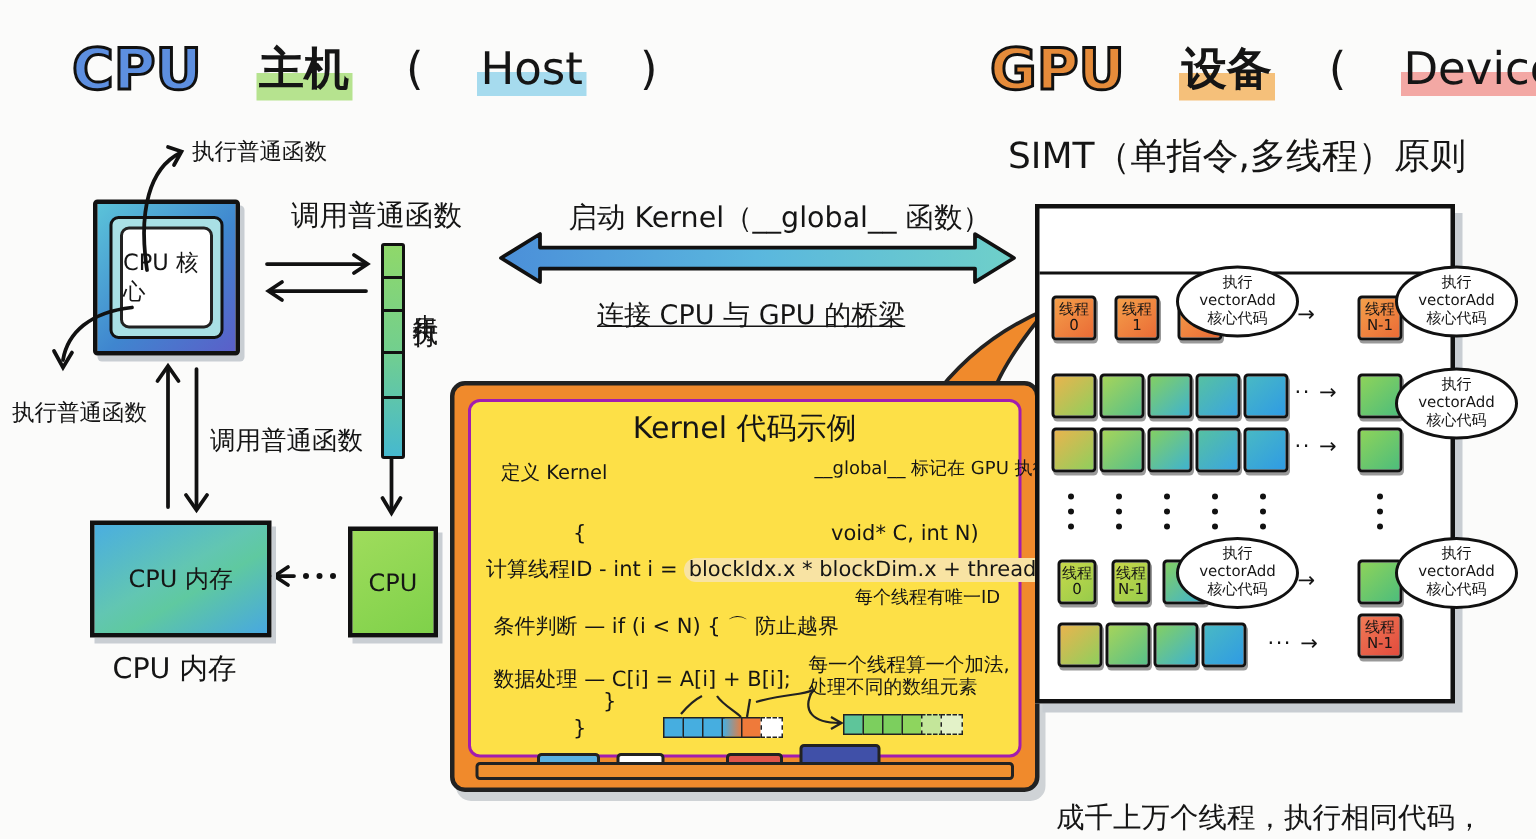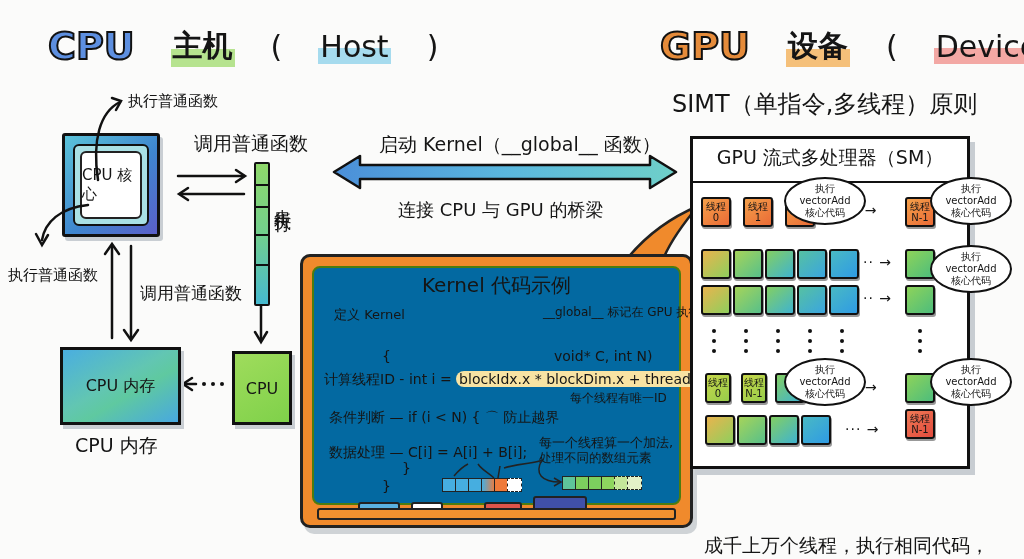--- a/index.html
+++ b/index.html
@@ -65,21 +65,21 @@
   .vertical-text { writing-mode:vertical-rl; font-size:17px; letter-spacing:2px; }
 
   
   .board-frame {
     left:300px; top:254px; width:387px; height:268px;
     background:#f08a2c; border:3px solid #222; border-radius:10px;
     box-shadow:4px 6px 0 #cfd3d6;
   }
   .board-inner {
     position:absolute; left:9px; top:9px; right:9px; bottom:20px;
-    background:#0369a1; border:2px solid #4d7c0f; border-radius:8px;padding-left:36px;
+    background:#fde047; border:2px solid #a21caf; border-radius:8px;padding-left:36px;
   }
   .board-tray { position:absolute; left:14px; right:14px; bottom:5px; height:8px; background:#f0902f; border:2px solid #222; border-radius:3px; }
   .marker { position:absolute; bottom:11px; height:8px; border:2px solid #222; border-radius:3px 3px 0 0; }
   .board-title { font-size:20px; left:0; right:0; top:4px; text-align:center; }
   .code { font-size:14px; white-space:nowrap;text-align:right; }
   .code-hl-g { background:#b7e7bf; border-radius:8px; padding:0 3px; }
   .code-hl-y { background:#f8e3a3; border-radius:8px; padding:0 3px; }
   .annot { font-size:12px; white-space:nowrap; }
 
   .arr-cell { position:absolute; width:13px; height:12px; border:1.5px solid #222; }
@@ -198,21 +198,21 @@
 <svg class="abs" style="left:330px;top:152px" width="350" height="42">
   <defs>
     <linearGradient id="bg" x1="0" x2="1" y1="0" y2="0">
       <stop offset="0" stop-color="#4b8fd9"></stop>
       <stop offset="0.5" stop-color="#5ab7de"></stop>
       <stop offset="1" stop-color="#6fd0c9"></stop>
     </linearGradient>
   </defs>
   <path d="M4 20 L30 4 L30 13 L320 13 L320 4 L346 20 L320 36 L320 27 L30 27 L30 36 Z" fill="url(#bg)" stroke="#111" stroke-width="2.5" stroke-linejoin="round"></path>
 </svg>
-<div class="abs label" style="left:398px;top:198px;font-size:18px;">连接 CPU 与 GPU 的桥梁</div>
+<div class="abs label" style="left:398px;top:198px;font-size:18px;text-decoration:underline;">连接 CPU 与 GPU 的桥梁</div>
 
 <svg class="abs" style="left:560px;top:200px" width="140" height="70">
   <path d="M60 68 C80 40, 105 20, 138 6 C118 30, 105 50, 100 68 Z" fill="#f08a2c" stroke="#222" stroke-width="2.5"></path>
 </svg>
 
 <div class="abs board-frame">
   <div class="board-inner">
     <div class="abs board-title">Kernel 代码示例</div>
 
     <div class="abs code" style="left:20px;top:38px;font-size:13px;">定义 Kernel</div>
@@ -268,21 +268,20 @@
     </svg>
   </div>
   <div class="marker" style="left:55px;width:38px;background:#5ab1e0"></div>
   <div class="marker" style="left:108px;width:28px;background:#fff"></div>
   <div class="marker" style="left:181px;width:34px;background:#e0544a"></div>
   <div class="marker" style="left:230px;width:50px;height:14px;background:#4050a8"></div>
   <div class="board-tray"></div>
 </div>
 
 <div class="abs sm-panel">
-  <div class="abs sm-title">GPU 流式多处理器（SM）</div>
   <div class="sm-divider"></div>
 
   <div class="thread t-orange" style="left:8px;top:58px;">
     <span>线程</span>
       <span>0</span>
   </div>
   <div class="thread t-orange" style="left:50px;top:58px;">
     <span>线程</span>
       <span>1</span>
   </div>

